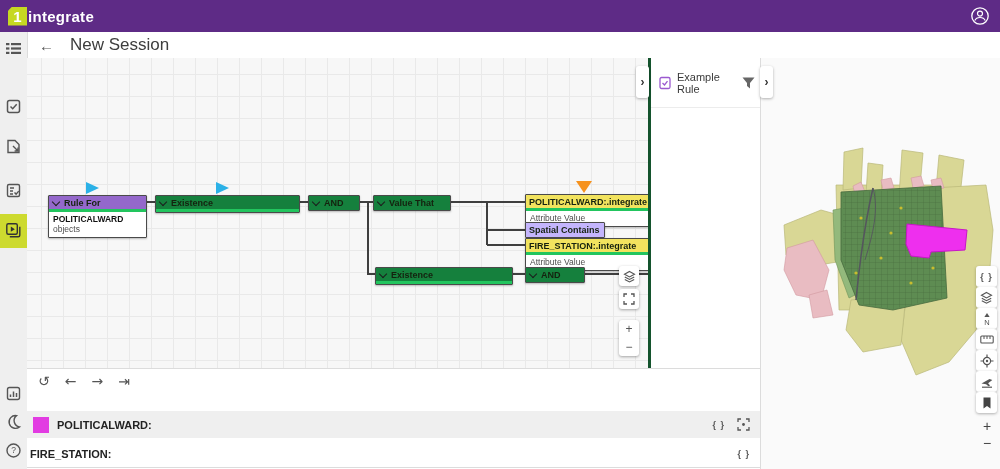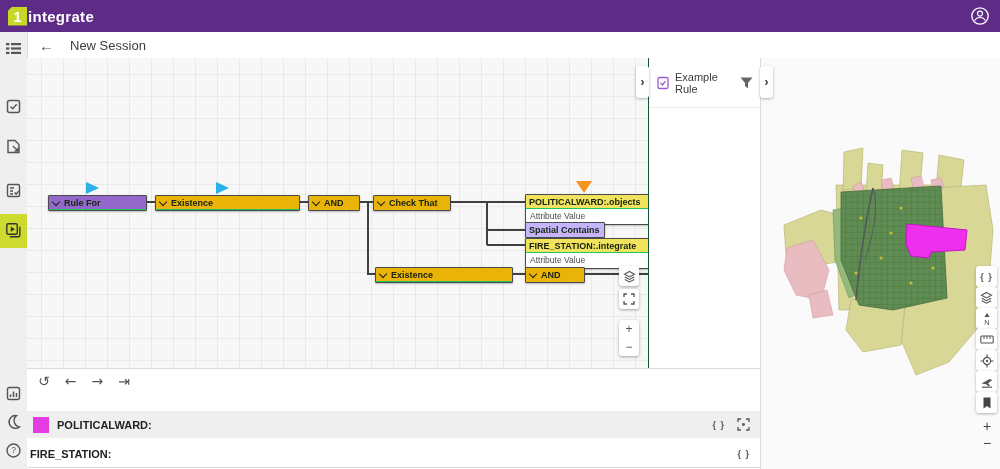--- a/index.html
+++ b/index.html
@@ -12,61 +12,61 @@
   .logo{display:flex;align-items:center;margin-left:8px;}
   .logo-mark{width:19px;height:19px;background:#c6d822;position:relative;display:flex;align-items:center;justify-content:center;
              color:#fff;font-weight:bold;font-size:15px;clip-path:polygon(22% 0,100% 0,100% 100%,0 100%,0 22%);}
   .logo-text{color:#fff;font-weight:bold;font-size:15px;letter-spacing:.3px;margin-left:1px;}
   .user-btn{position:absolute;right:10px;top:6px;width:20px;height:20px;cursor:pointer;}
 
   
   .session-header{left:27px;top:32px;width:973px;height:26px;background:#fff;border-bottom:1px solid #e2e2e2;
                   display:flex;align-items:center;}
   .back-arrow{font-size:15px;color:#555;margin-left:12px;}
-  .session-title{font-size:13px;color:#3d3d3d;margin-left:16px;}
+  .session-title{font-size:17px;color:#3d3d3d;margin-left:16px;}
 
   
   .sidebar{left:0;top:32px;width:27px;height:437px;background:#efefef;border-right:1px solid #dcdcdc;}
   .side-icon{position:absolute;left:5px;width:17px;height:17px;color:#555;}
   .side-highlight{position:absolute;left:0;top:182px;width:27px;height:34px;background:#cdda2f;}
   svg.ic{display:block;width:100%;height:100%;}
 
   
   .canvas{left:27px;top:58px;width:621px;height:310px;background-color:#f7f7f7;
           background-image:linear-gradient(#e9e9e9 1px,transparent 1px),linear-gradient(90deg,#e9e9e9 1px,transparent 1px);
           background-size:22px 22px;background-position:-8px -6px;overflow:hidden;}
   .connectors{position:absolute;left:0;top:0;}
 
   .node{position:absolute;border:1.5px solid #4a4a4a;background:#fff;box-shadow:0 1px 2px rgba(0,0,0,.25);border-radius:1px;}
   .node-head{height:13px;display:flex;align-items:center;font-size:9px;font-weight:bold;color:#15220f;padding:0 3px;}
   .node.solo .node-head{height:14px;}
-  .node:not(.solo) .node-head{border-bottom:1px solid #22c55e;}
+  .node:not(.solo) .node-head{border-bottom:3px solid #22c55e;}
   .head-purple{background:#9468cb;}
-  .head-green{background:#eab308;}
+  .head-green{background:#15803d;}
   .head-yellow{background:#f2e35e;}
   .head-blue{background:#c4b5fd;}
   .chev{width:5px;height:5px;border-left:1.5px solid #1d1d1d;border-bottom:1.5px solid #1d1d1d;
         transform:rotate(-45deg);display:inline-block;margin:-2px 5px 0 1px;flex:none;}
   .node-body{padding:2px 4px 3px 4px;font-size:8.5px;line-height:10px;color:#4d4d4d;background:#fff;}
   .node-body b{color:#111;}
 
   .flag-blue{position:absolute;width:0;height:0;border-left:13px solid #2bb1e7;border-top:6px solid transparent;border-bottom:6px solid transparent;}
   .marker-orange{position:absolute;width:0;height:0;border-top:12px solid #f6921e;border-left:8px solid transparent;border-right:8px solid transparent;}
 
   .float-btn{position:absolute;width:20px;height:20px;background:#fff;border-radius:3px;box-shadow:0 1px 3px rgba(0,0,0,.35);
              display:flex;align-items:center;justify-content:center;color:#555;cursor:pointer;}
   .zoom-pill{position:absolute;width:20px;height:36px;background:#fff;border-radius:3px;box-shadow:0 1px 3px rgba(0,0,0,.35);
              display:flex;flex-direction:column;align-items:center;justify-content:space-around;color:#555;cursor:pointer;}
   .zoom-pill span{font-size:12px;line-height:10px;}
 
   .collapse-tab{position:absolute;width:13px;height:32px;background:#fff;border-radius:3px;box-shadow:0 1px 3px rgba(0,0,0,.3);
                 display:flex;align-items:center;justify-content:center;color:#333;font-size:12px;font-weight:bold;z-index:5;cursor:pointer;}
 
   
-  .rule-panel{left:648px;top:58px;width:112px;height:310px;background:#fff;border-left:1px solid #14532d;}
+  .rule-panel{left:648px;top:58px;width:112px;height:310px;background:#fff;border-left:3px solid #14532d;}
   .rule-panel-header{height:49px;border-bottom:1px solid #ececec;display:flex;align-items:center;padding:0 8px;}
   .rule-panel-title{font-size:11px;color:#3a3a3a;margin-left:6px;flex:1;}
 
   
   .map-panel{left:760px;top:58px;width:240px;height:411px;background:#fafafa;border-left:1px solid #dcdcdc;overflow:hidden;}
   .map-btn{position:absolute;left:215px;width:21px;height:21px;background:#fff;border-radius:3px;box-shadow:0 1px 3px rgba(0,0,0,.3);
            display:flex;align-items:center;justify-content:center;color:#555;cursor:pointer;}
   .map-zoom{position:absolute;left:218px;width:16px;text-align:center;color:#444;font-size:14px;cursor:pointer;}
   .braces{font-size:9px;font-weight:bold;letter-spacing:1px;color:#555;}
 
@@ -171,46 +171,47 @@
 
     <div class="flag-blue" style="left:59px;top:124px"></div>
     <div class="flag-blue" style="left:189px;top:124px"></div>
     <div class="marker-orange" style="left:549px;top:123px"></div>
 
     <div class="node" style="left:21px;top:137px;width:97px">
       <div class="node-head head-purple">
           <span class="chev"></span>
           <span>Rule For</span>
         </div>
+      <div class="node-body"><b>POLITICALWARD</b><span> objects</span></div>
     </div>
 
     <div class="node" style="left:128px;top:137px;width:143px">
       <div class="node-head head-green">
           <span class="chev"></span>
           <span>Existence</span>
         </div>
     </div>
 
     <div class="node solo" style="left:281px;top:137px;width:50px">
       <div class="node-head head-green">
           <span class="chev"></span>
           <span>AND</span>
         </div>
     </div>
 
     <div class="node solo" style="left:346px;top:137px;width:76px">
       <div class="node-head head-green">
           <span class="chev"></span>
-          <span>Check That</span>
+          <span>Value That</span>
         </div>
     </div>
 
     <div class="node" style="left:498px;top:136px;width:122px">
       <div class="node-head head-yellow">
-          <span>POLITICALWARD:.objects</span>
+          <span>POLITICALWARD:.integrate</span>
         </div>
       <div class="node-body">Attribute Value</div>
     </div>
 
     <div class="node solo" style="left:498px;top:164px;width:78px">
       <div class="node-head head-blue">
           <span>Spatial Contains</span>
         </div>
     </div>
 

